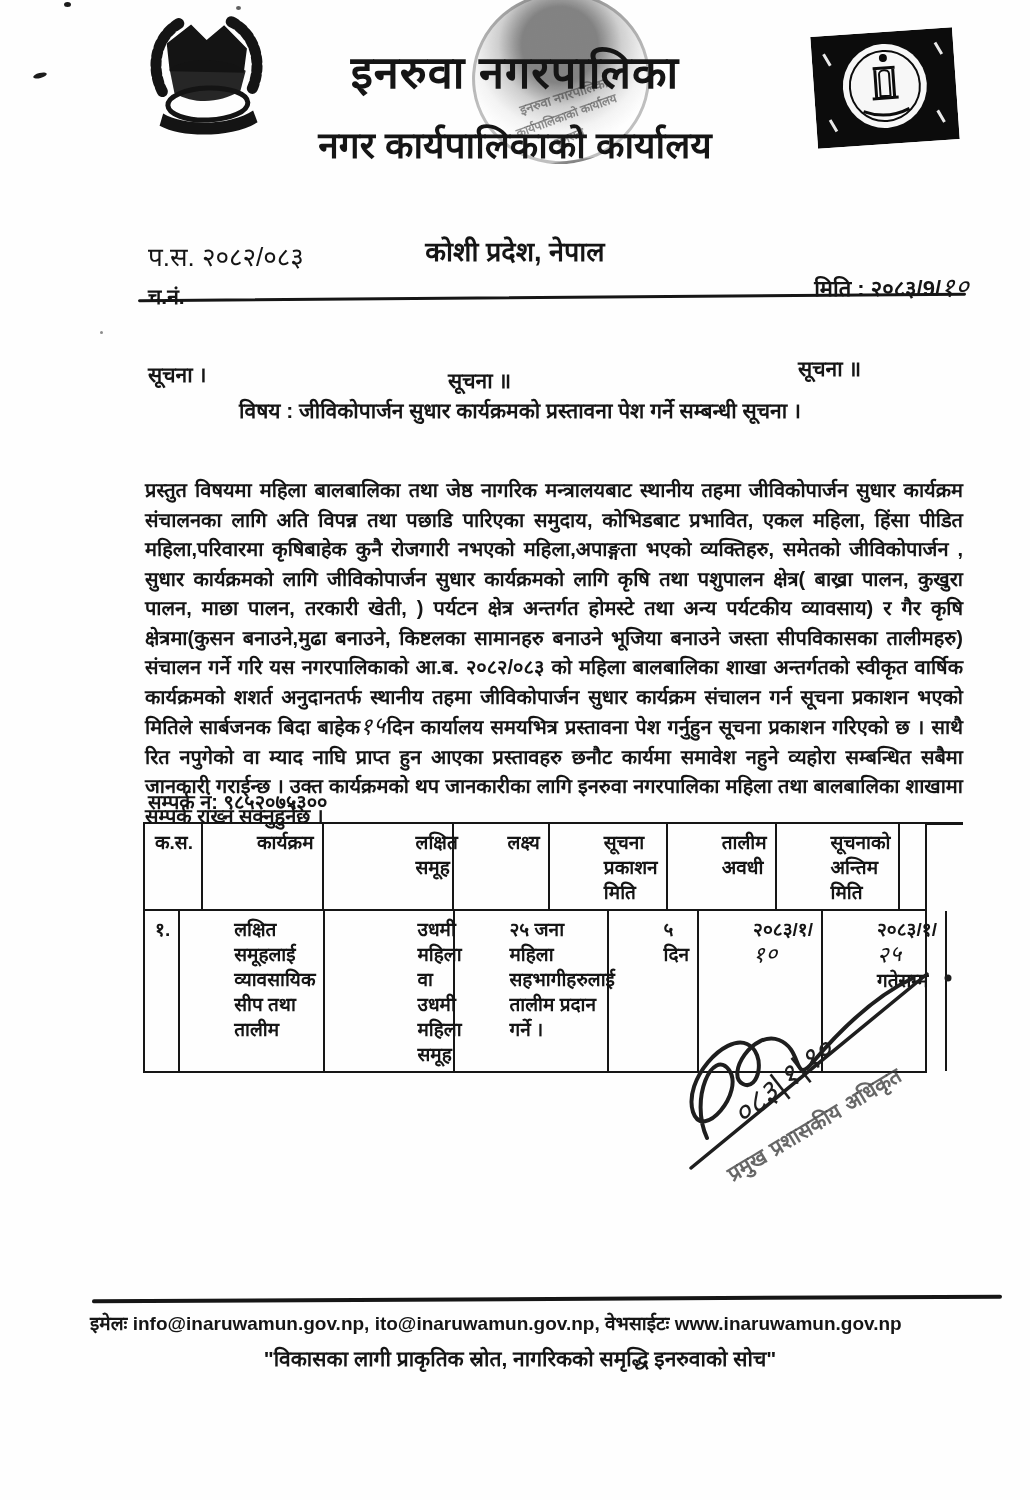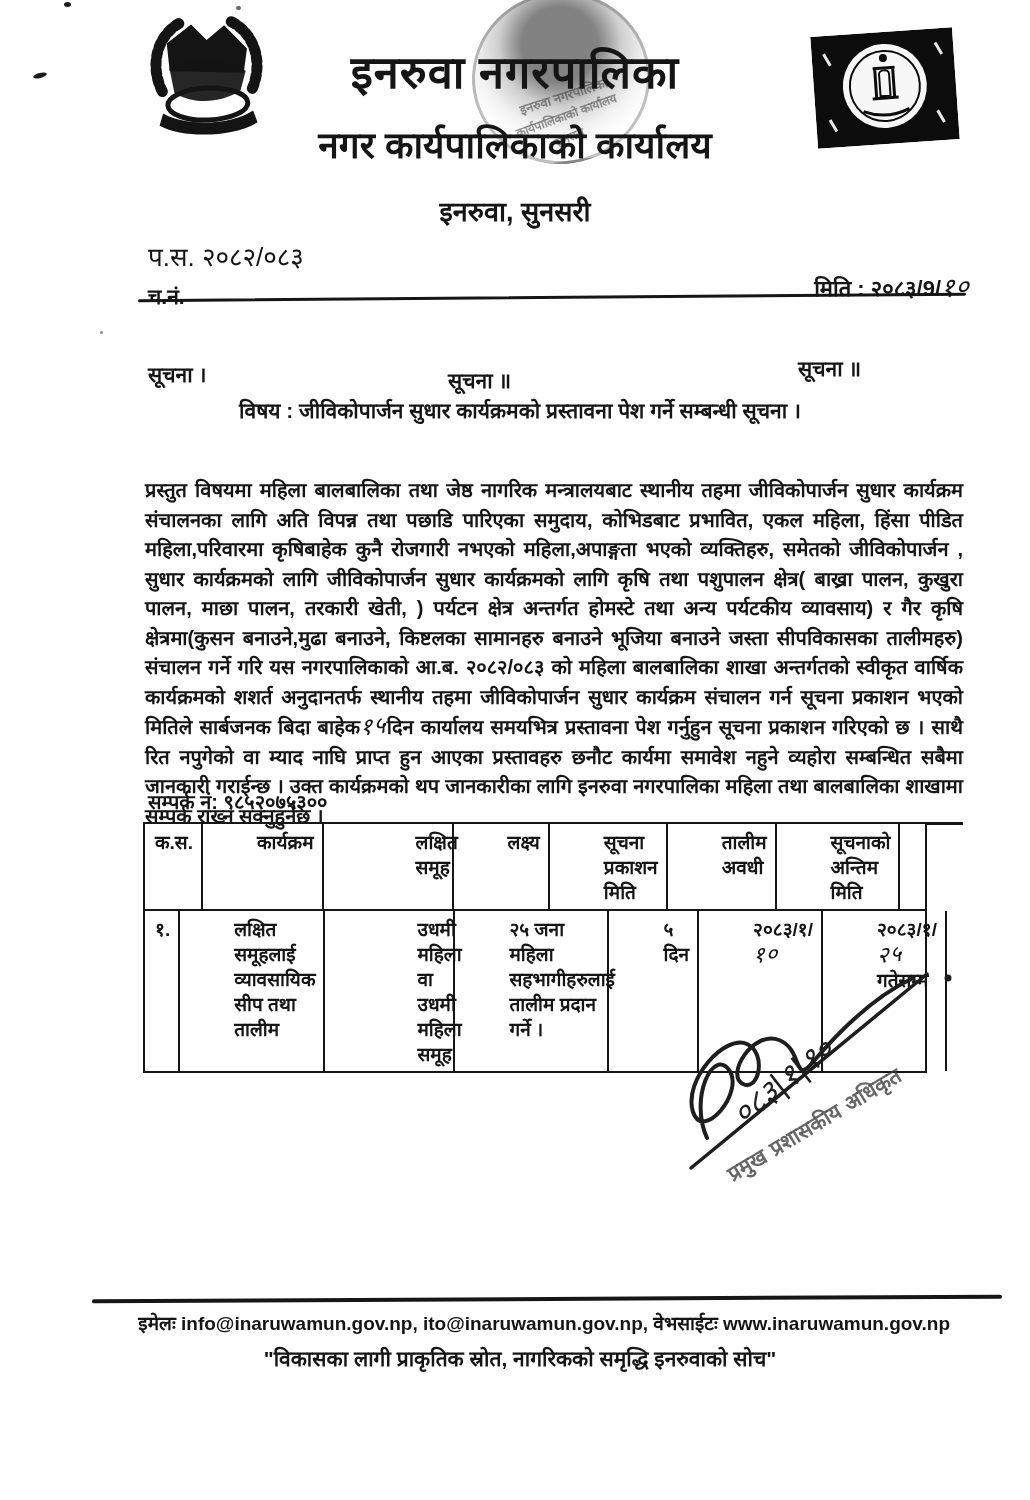--- a/index.html
+++ b/index.html
@@ -65,21 +65,21 @@
   .tab-ext { left:925px; top:822px; width:38px; height:3px; background:#161616; }
 
   
   .sig { left:655px; top:930px; width:365px; height:270px; }
   .sig text { font-family:"DejaVu Sans",sans-serif; }
   .sig .date-hw { font-size:31px; font-style:italic; fill:#1e1e1e; }
   .sig .desig   { font-size:21px; font-weight:700; fill:rgba(60,60,60,0.78); }
 
   
   .rule-bottom { left:92px; top:1297px; width:910px; height:3.5px; background:#161616; transform:rotate(-0.3deg); border-radius:2px; }
-  .email-line  { left:90px; top:1310px; width:860px; font-size:19px; font-weight:700; text-align:right; }
+  .email-line  { left:90px; top:1310px; width:860px; font-size:19px; font-weight:700; text-align:left; }
   .slogan      { left:140px; top:1344px; width:760px; font-size:21px; font-weight:700; text-align:center; }
 
   
   .speck { background:#1c1c1c; border-radius:50%; }
   .sp1 { left:33px;  top:73px;  width:14px; height:5px; transform:rotate(-15deg); }
   .sp2 { left:64px;  top:2px;   width:7px;  height:5px; }
   .sp3 { left:236px; top:6px;   width:5px;  height:4px; opacity:.7; }
   .sp4 { left:100px; top:331px; width:3px;  height:3px; opacity:.5; }
 </style>
 </head>
@@ -117,21 +117,21 @@
       <path d="M60,36 h22 M62,36 v30 M80,36 v30 M58,66 h26" stroke="#0c0c0c" stroke-width="3" fill="none"></path>
       <path d="M66,42 c0,-5 10,-5 10,0 v22 h-10 Z" fill="none" stroke="#0c0c0c" stroke-width="2"></path>
       <circle cx="71" cy="26" r="4" fill="#0c0c0c"></circle>
       <path d="M48,78 q23,10 46,0" stroke="#0c0c0c" stroke-width="3" fill="none"></path>
       <path d="M12,18 l6,12 M124,14 l6,12 M14,84 l6,12 M122,82 l6,12" stroke="#e8e8e8" stroke-width="3"></path>
     </svg>
   </div>
 
   <div class="abs title-main center">इनरुवा नगरपालिका</div>
   <div class="abs title-sub center">नगर कार्यपालिकाको कार्यालय</div>
-  <div class="abs addr-line center">इनरुवा, सुनसरी</div>
+  <div class="abs prov-line center">कोशी प्रदेश, नेपाल</div>
 
   <div class="abs ref-no">प.स. २०८२/०८३</div>
   <div class="abs ch-no">च.नं.</div>
   <div class="abs date-line">
     <span>मिति : २०८३/9/</span><span class="hw">१०</span>
   </div>
   <div class="abs rule-top"></div>
 
   <div class="abs suchana-l">सूचना ।</div>
   <div class="abs suchana-c">सूचना  ॥</div>

